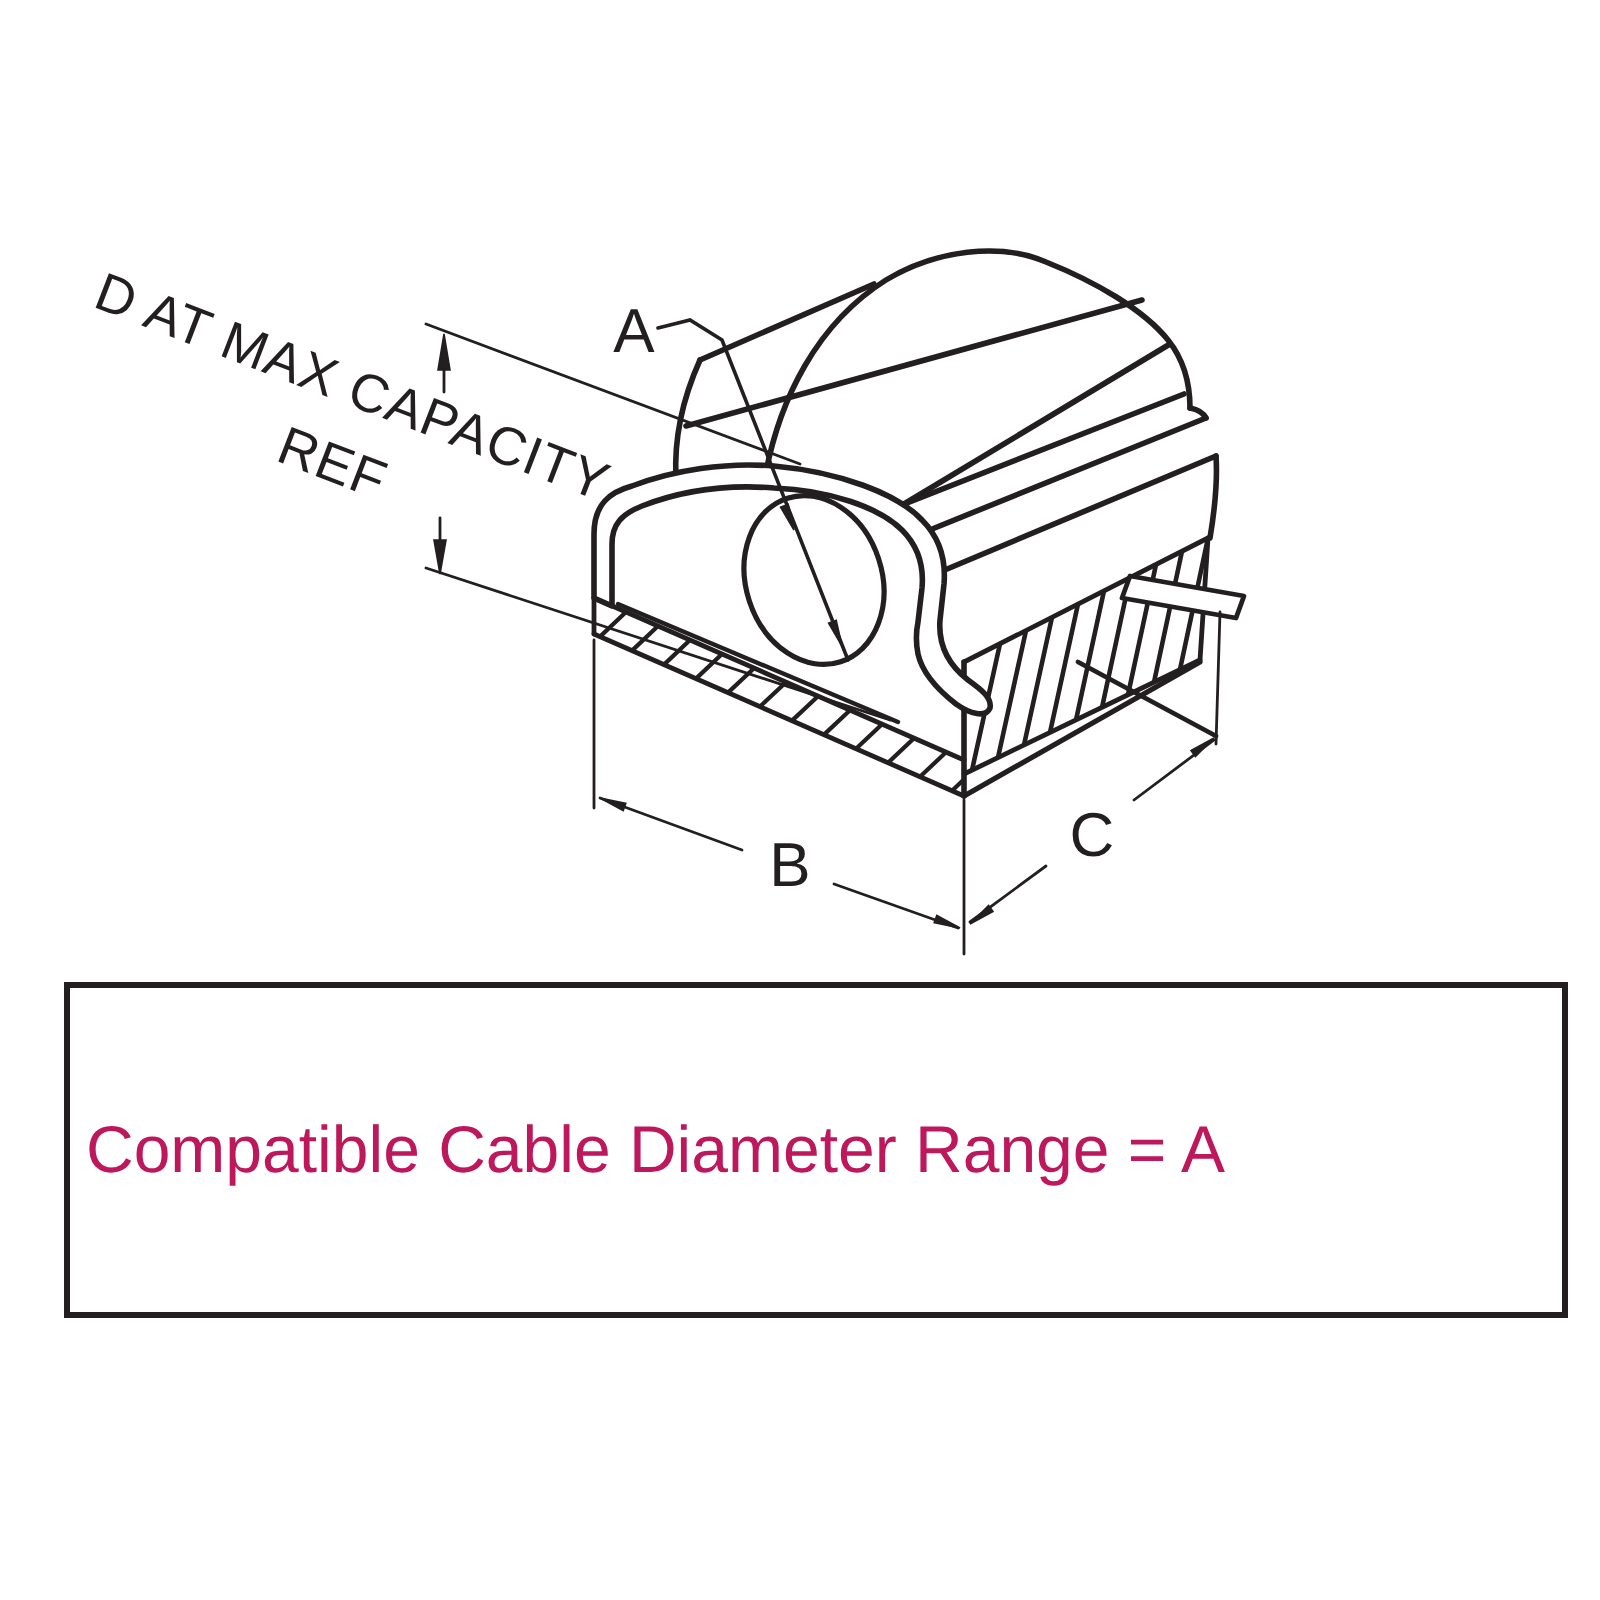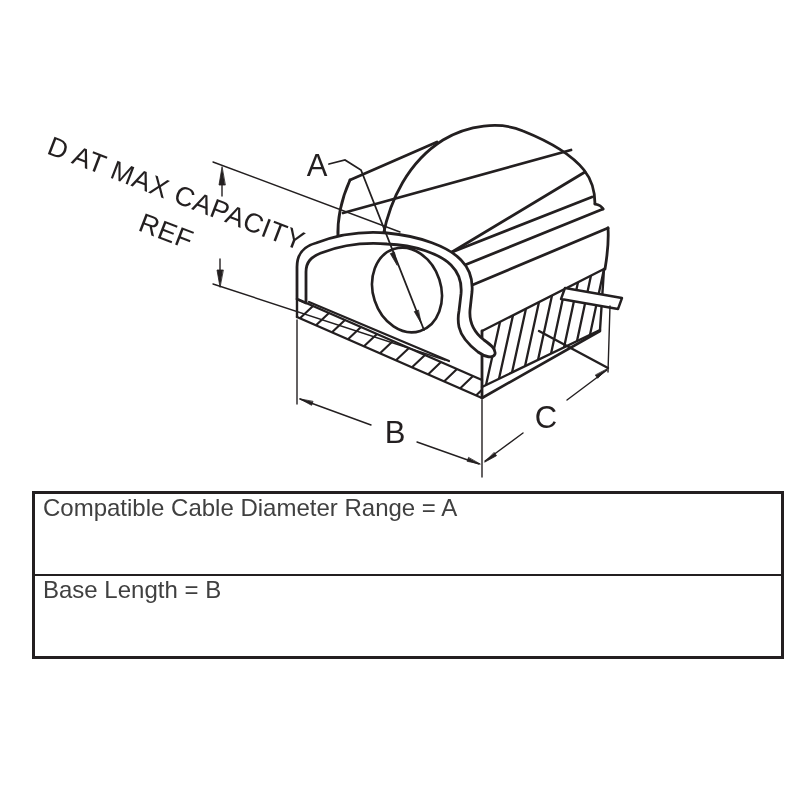--- a/index.html
+++ b/index.html
@@ -24,24 +24,24 @@
     width: 752px; height: 168px;
     border: 3px solid #231f20;
     box-sizing: border-box;
     display: flex;
     flex-direction: column;
     background: #ffffff;
   }
   .legend-row {
     flex: 1 1 0;
     display: flex;
-    align-items: flex-start;
+    align-items: center;
     padding-left: 8px;
-    font-size: 24px;
-    color: #404040;
+    font-size: 33px;
+    color: #be185d;
     white-space: nowrap;
     overflow: hidden;
     border-top: 2px solid #231f20;
     letter-spacing: 0px;
   }
   .legend-row:first-child { border-top: none; }
 </style>
 </head>
 <body>
 
@@ -190,18 +190,15 @@
       <polygon points="485,462 496.5,455.7 494.3,452.7" stroke-width="0.8"></polygon>
       <polygon points="607,369 597.7,378.3 595.5,375.3" stroke-width="0.8"></polygon>
     </g>
     <text class="dim-letter" x="546" y="428" text-anchor="middle">C</text>
   </svg>
 
   <div id="legend-table">
     <div class="legend-row">
       <span>Compatible Cable Diameter Range = A</span>
     </div>
-    <div class="legend-row">
-      <span>Base Length = B</span>
-    </div>
   </div>
 
 </div>
 
 </body></html>

